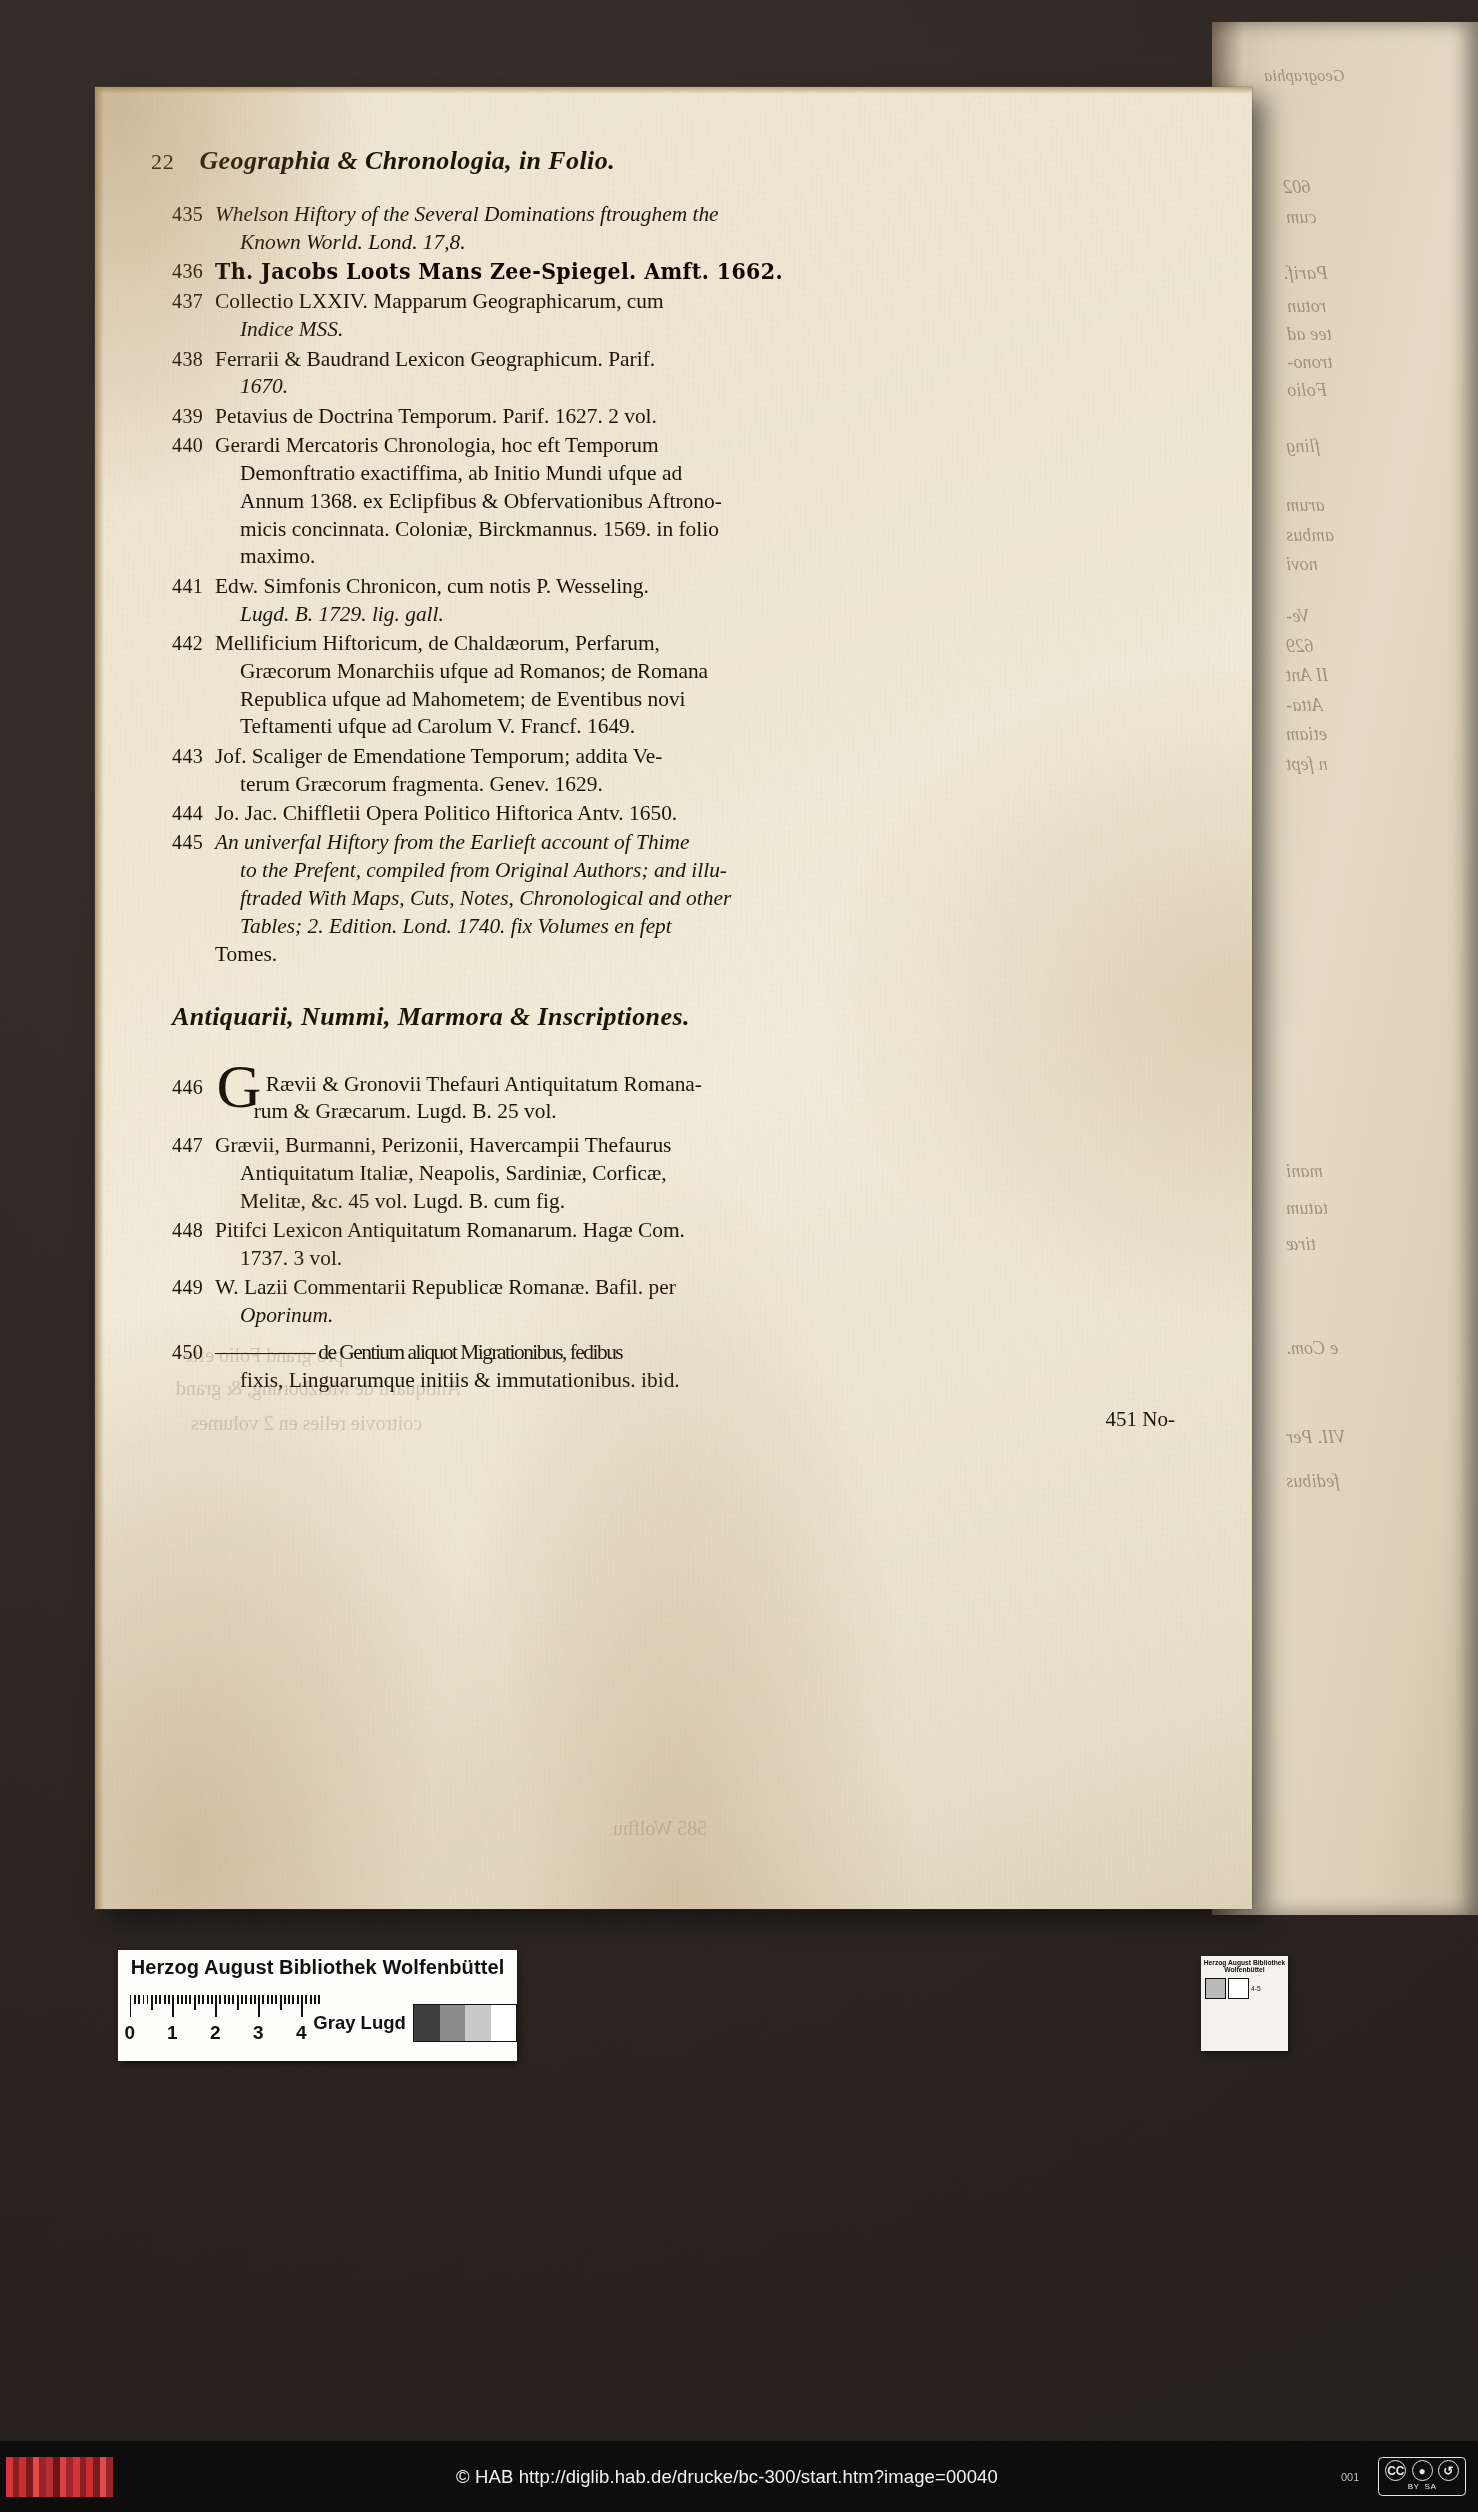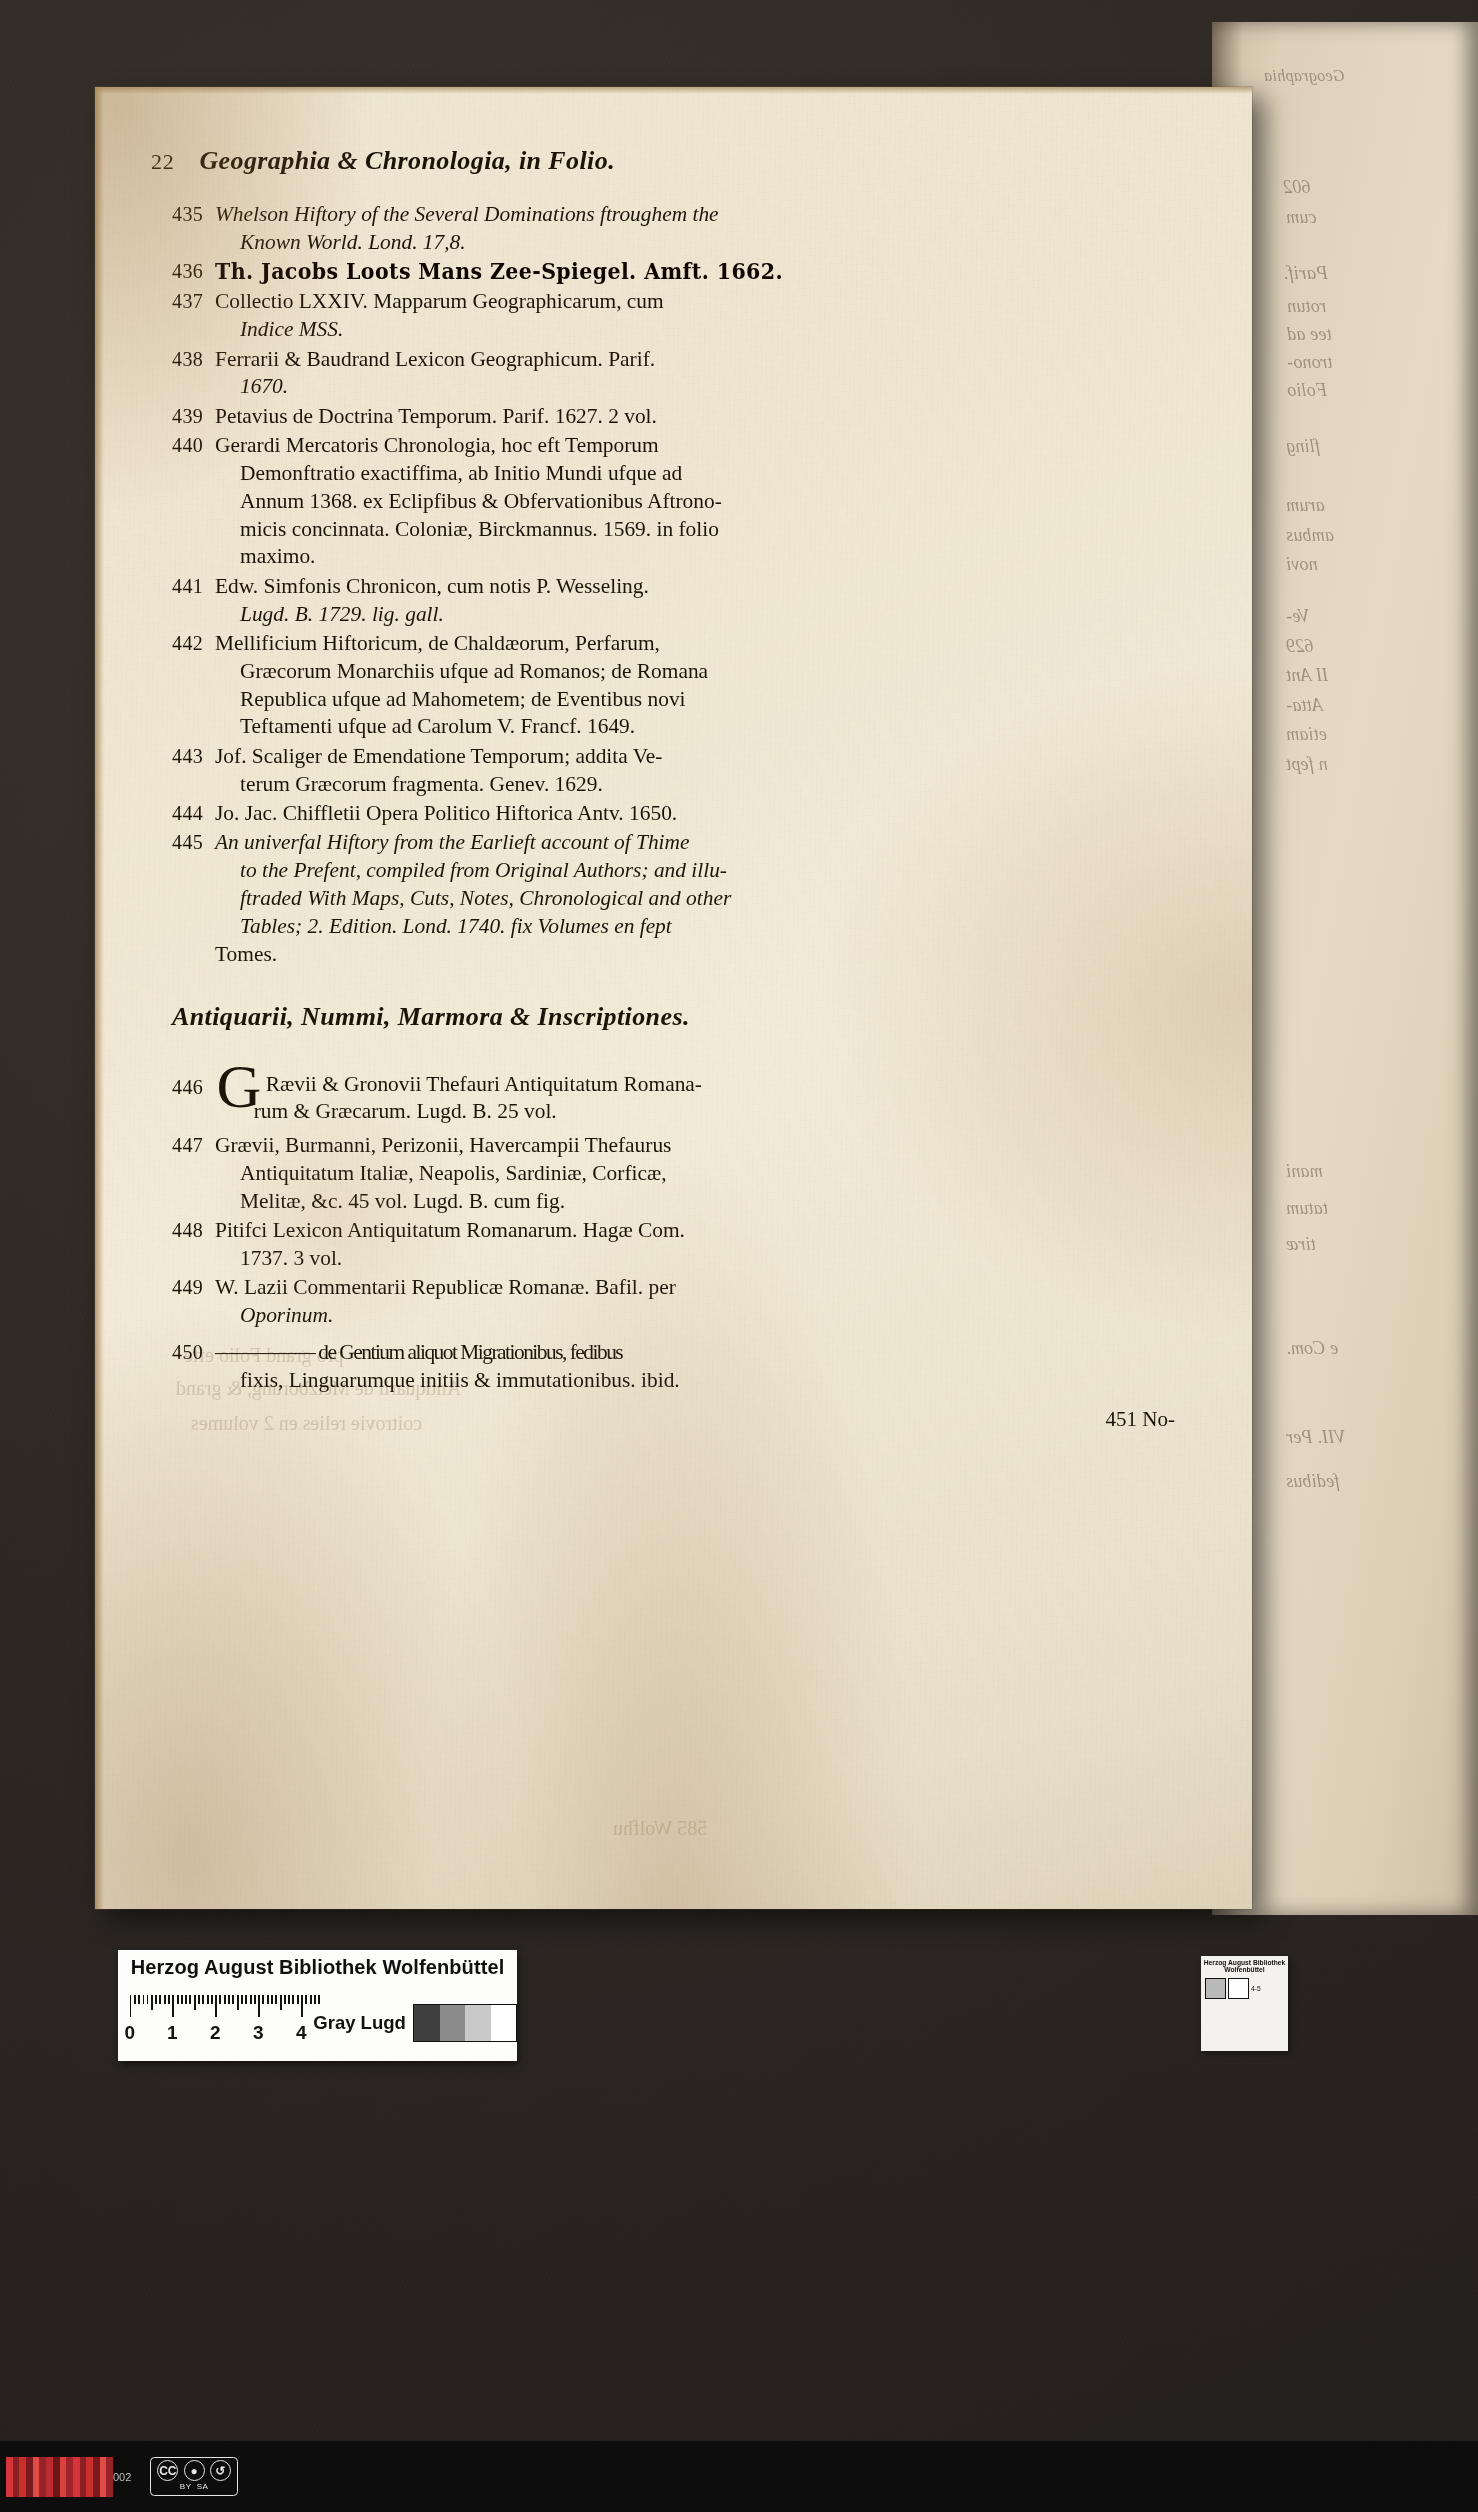--- a/index.html
+++ b/index.html
@@ -426,21 +426,22 @@
       <div style="background: rgb(110, 21, 24);"></div>
       <div style="background: rgb(217, 65, 62);"></div>
       <div style="background: rgb(160, 36, 41);"></div>
       <div style="background: rgb(212, 52, 58);"></div>
       <div style="background: rgb(138, 31, 36);"></div>
       <div style="background: rgb(201, 48, 44);"></div>
       <div style="background: rgb(122, 26, 31);"></div>
       <div style="background: rgb(224, 75, 70);"></div>
       <div style="background: rgb(150, 36, 42);"></div>
     </div>
-  <div class="foot-num">002</div>
+  <div class="foot-credit">© HAB http://diglib.hab.de/drucke/bc-300/start.htm?image=00040</div>
+  <div class="foot-num">001</div>
   <div class="cc-badge">
     <div class="cc-box">
       <div class="cc-glyphs">
         <span class="cc-circle">CC</span>
         <span class="cc-circle">●</span>
         <span class="cc-circle">↺</span>
       </div>
       <div class="cc-sub">
         <span>BY</span>
         <span>SA</span>

